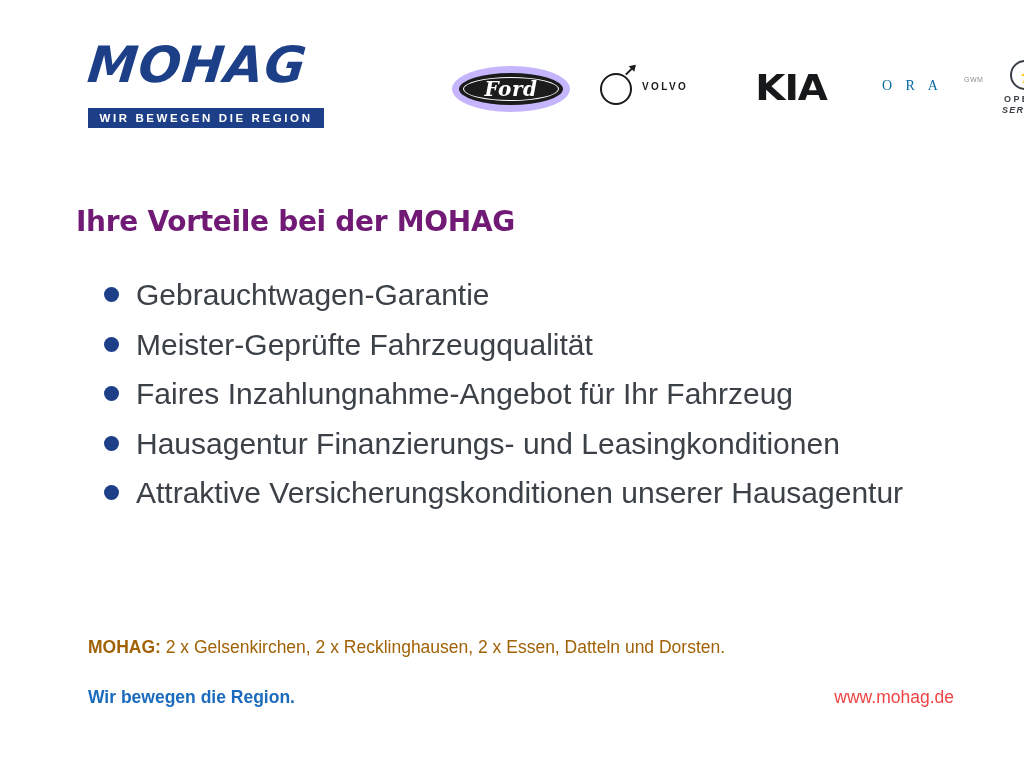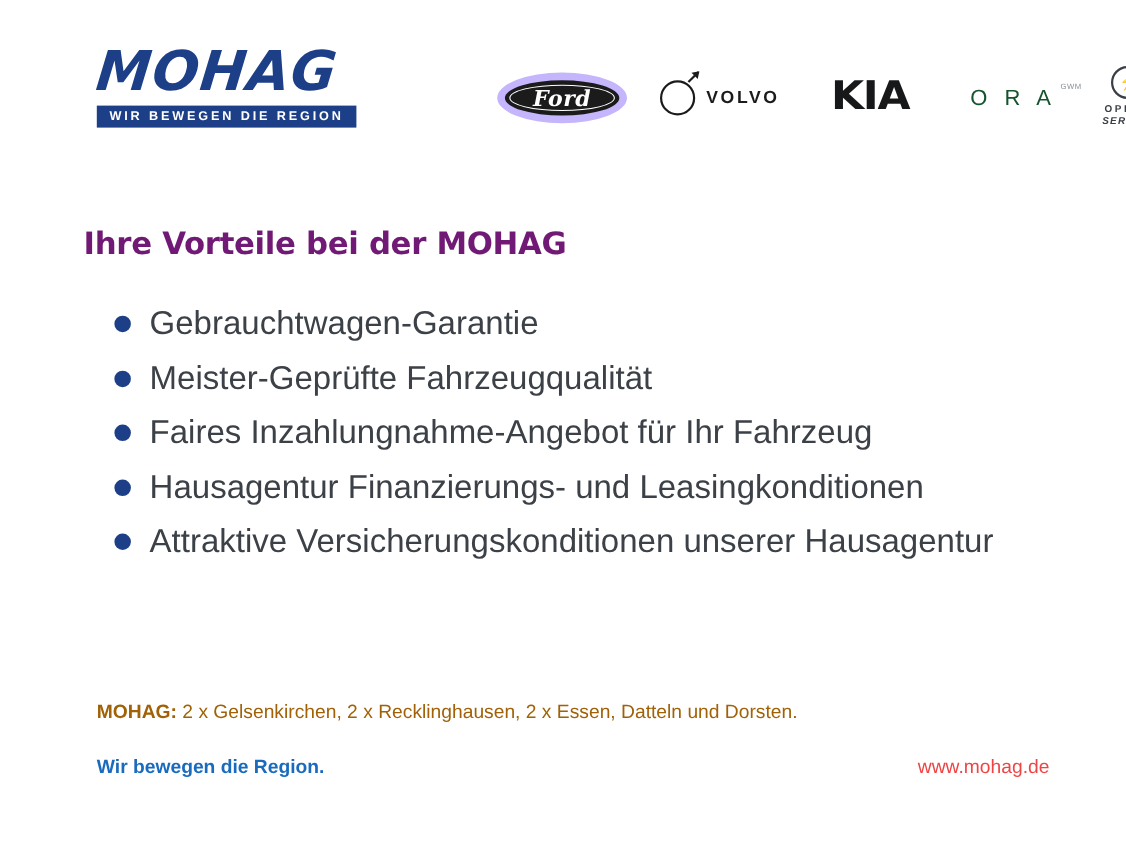--- a/index.html
+++ b/index.html
@@ -39,21 +39,21 @@
     font-family: "DejaVu Sans", sans-serif;
     font-weight: bold;
     font-size: 50px;
     letter-spacing: 1px;
     color: #1d3f87;
     line-height: 1;
     font-style: italic;
     transform: skewX(-6deg);
   }
   .mohag-bar {
-    margin-top: 6px;
+    margin-top: 18px;
     background: #1d3f87;
     color: #ffffff;
     font-size: 11.5px;
     font-weight: bold;
     letter-spacing: 2.6px;
     text-align: center;
     padding: 4px 0 4px 0;
     width: 236px;
   }
 
@@ -137,21 +137,21 @@
     height: 0;
     border-left: 6px solid #1b1b1b;
     border-top: 4px solid transparent;
     border-bottom: 4px solid transparent;
   }
   .volvo-text {
     position: absolute;
     left: 42px;
     top: 13px;
     font-family: "Liberation Sans", sans-serif;
-    font-size: 16px;
+    font-size: 10px;
     letter-spacing: 2.4px;
     color: #1b1b1b;
     font-weight: 600;
   }
 
   
   .brand-kia {
     position: absolute;
     left: 306px;
     top: 26px;
@@ -162,24 +162,24 @@
     color: #17181a;
     line-height: 1;
     transform: scaleX(1.08);
   }
 
   
   .brand-ora {
     position: absolute;
     left: 430px;
     top: 34px;
-    font-family: Liberation Sans, sans-serif;
-    font-size: 20px;
+    font-family: Liberation Serif, serif;
+    font-size: 14px;
     letter-spacing: 5px;
-    color: #14532d;
+    color: #0369a1;
     font-weight: 500;
   }
   .brand-ora-sup {
     position: absolute;
     left: 512px;
     top: 32px;
     font-size: 7px;
     letter-spacing: 0.5px;
     color: #8b9095;
   }

